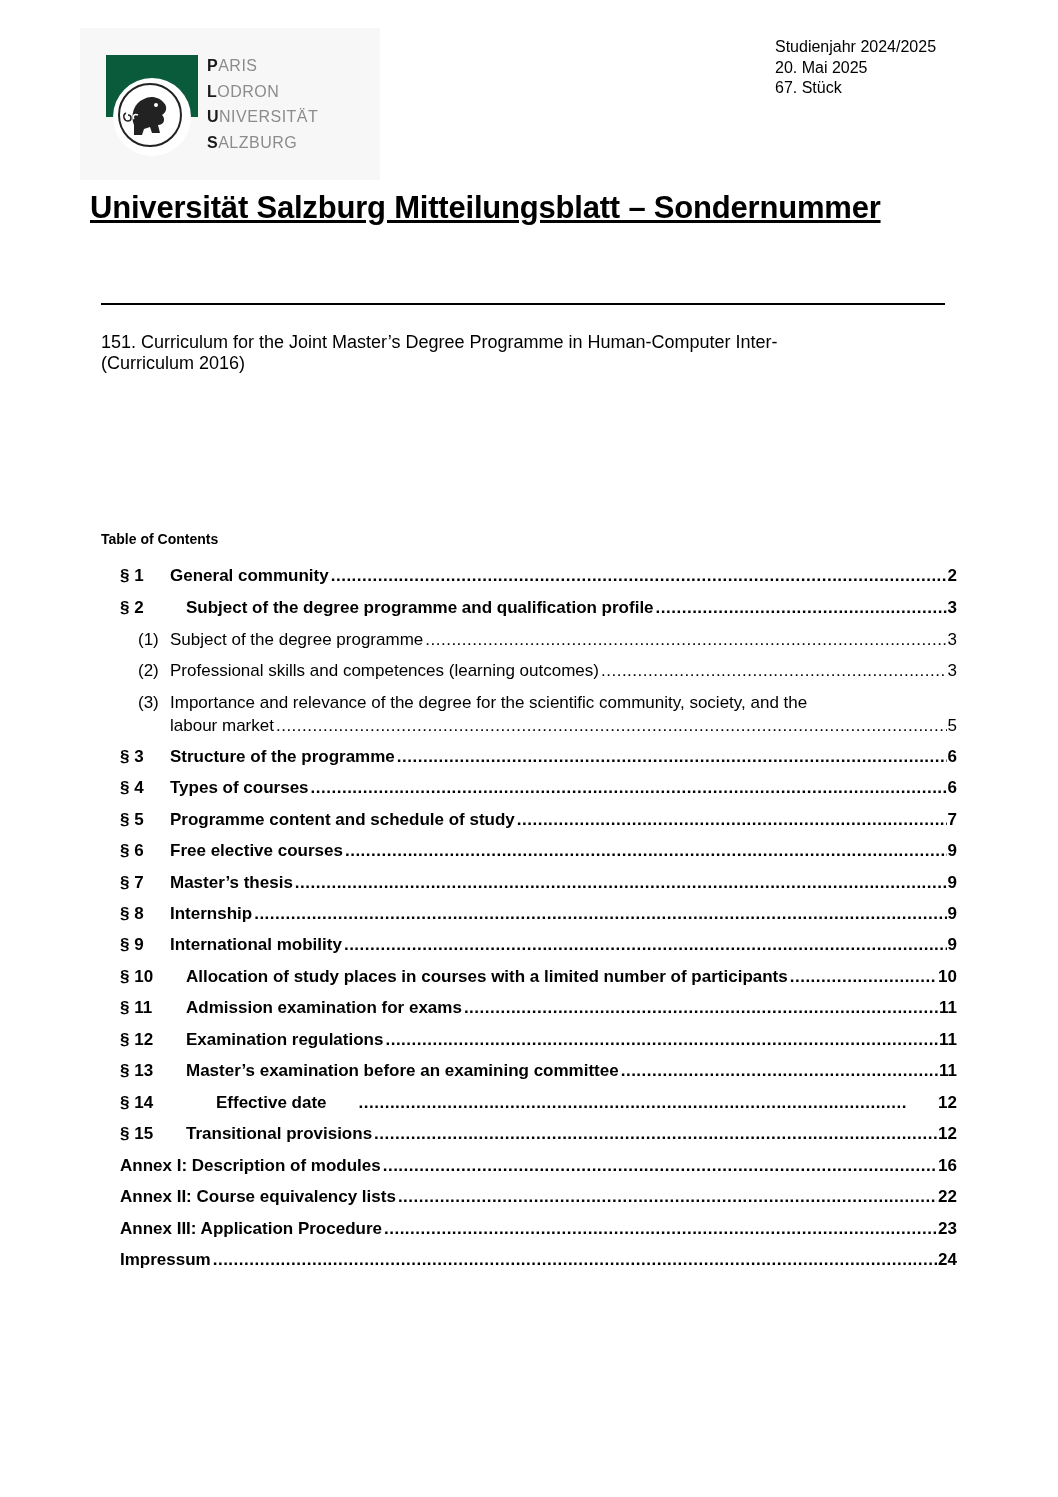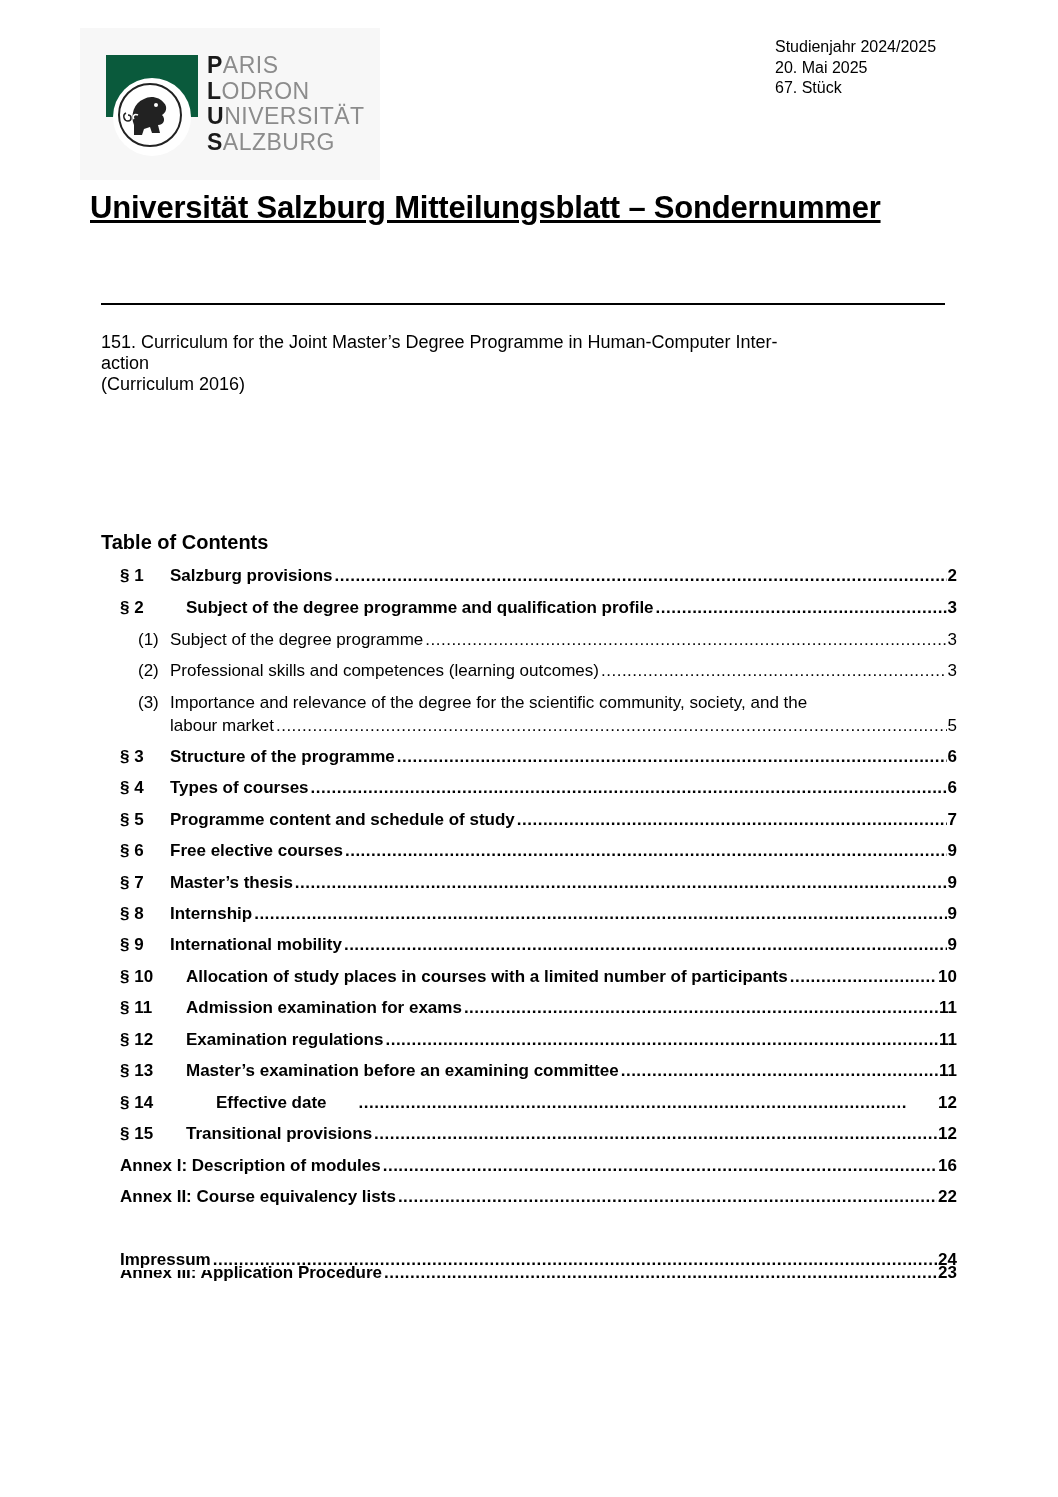--- a/index.html
+++ b/index.html
@@ -4,27 +4,27 @@
 <style>
   html, body { margin:0; padding:0; background:#ffffff; }
   body { width:1058px; height:1497px; position:relative; overflow:hidden;
          font-family:"Liberation Sans", sans-serif; color:#000; }
   .logo-bg { position:absolute; left:80px; top:28px; width:300px; height:152px; background:#f7f7f7; }
   .logo-green { position:absolute; left:106px; top:55px; width:92px; height:62px; background:#0a5a3c; }
   .logo-seal { position:absolute; left:113px; top:78px; width:78px; height:78px; border-radius:50%;
                background:#fff; }
   .logo-seal-inner { position:absolute; left:118px; top:83px; width:64px; height:64px; border-radius:50%;
                border:2px solid #222; box-sizing:border-box; background:#fff; overflow:hidden; }
-  .logo-words { position:absolute; left:207px; top:53px; font-size:23px; line-height:25.5px; letter-spacing:0.5px; color:#8c8c8c; }
+  .logo-words { position:absolute; left:207px; top:53px; font-size:16px; line-height:25.5px; letter-spacing:0.5px; color:#8c8c8c; }
   .logo-words b { color:#1a1a1a; font-weight:bold; }
   .issue { position:absolute; left:775px; top:37px; font-size:16px; line-height:20.5px; }
   .main-title { position:absolute; left:90px; top:190px; font-size:31px; font-weight:bold; letter-spacing:-0.2px; white-space:nowrap;text-decoration:underline; }
   .rule { position:absolute; left:101px; top:303px; width:844px; height:2px; background:#000; }
   .sub-title { position:absolute; left:101px; top:332px; width:870px; font-size:18px; font-weight:normal; line-height:21px; }
-  .toc-heading { position:absolute; left:101px; top:531px; font-size:20px; font-weight:bold; }
+  .toc-heading { position:absolute; left:101px; top:531px; font-size:14px; font-weight:bold; }
   .toc { position:absolute; left:101px; top:563px; width:856px; }
   .row { position:absolute; display:flex; align-items:baseline; font-size:17px; white-space:nowrap; }
   .row .num { position:absolute; }
   .row .lbl { background:#fff; padding-right:2px; }
   .row .dots { flex:1; overflow:hidden; color:#000; letter-spacing:0.5px; }
   .row .pg { padding-left:1px; }
   .bold { font-weight:bold; }
 </style>
 </head>
 <body>
@@ -51,32 +51,31 @@
   <div>Studienjahr 2024/2025</div>
   <div>20. Mai 2025</div>
   <div>67. Stück</div>
 </div>
 
 <div class="main-title">Universität Salzburg Mitteilungsblatt – Sondernummer</div>
 <div class="rule"></div>
 
 <div class="sub-title">
   <div>151. Curriculum for the Joint Master’s Degree Programme in Human-Computer Inter-</div>
-  <div>action</div>
   <div>(Curriculum 2016)</div>
 </div>
 
 <div class="toc-heading">Table of Contents</div>
 
 <div class="toc">
 
   <div class="row bold" style="top:3px;left:19px;width:837px;">
     <span class="num" style="left:0">§ 1</span>
     <span style="width:50px;display:inline-block"></span>
-    <span class="lbl">Salzburg provisions</span>
+    <span class="lbl">General community</span>
     <span class="dots">..................................................................................................................................................................</span>
     <span class="pg">2</span>
   </div>
 
   <div class="row bold" style="top:35px;left:19px;width:837px;">
     <span class="num" style="left:0">§ 2</span>
     <span style="width:66px;display:inline-block"></span>
     <span class="lbl">Subject of the degree programme and qualification profile</span>
     <span class="dots">..................................................................................................................................................................</span>
     <span class="pg">3</span>
@@ -218,21 +217,21 @@
     <span class="dots">..................................................................................................................................................................</span>
     <span class="pg">16</span>
   </div>
 
   <div class="row bold" style="top:624px;left:19px;width:837px;">
     <span class="lbl">Annex II: Course equivalency lists</span>
     <span class="dots">..................................................................................................................................................................</span>
     <span class="pg">22</span>
   </div>
 
-  <div class="row bold" style="top:656px;left:19px;width:837px;margin-top:44px;">
+  <div class="row bold" style="top:656px;left:19px;width:837px;">
     <span class="lbl">Annex III: Application Procedure</span>
     <span class="dots">..................................................................................................................................................................</span>
     <span class="pg">23</span>
   </div>
 
   <div class="row bold" style="top:687px;left:19px;width:837px;">
     <span class="lbl">Impressum</span>
     <span class="dots">..................................................................................................................................................................</span>
     <span class="pg">24</span>
   </div>

